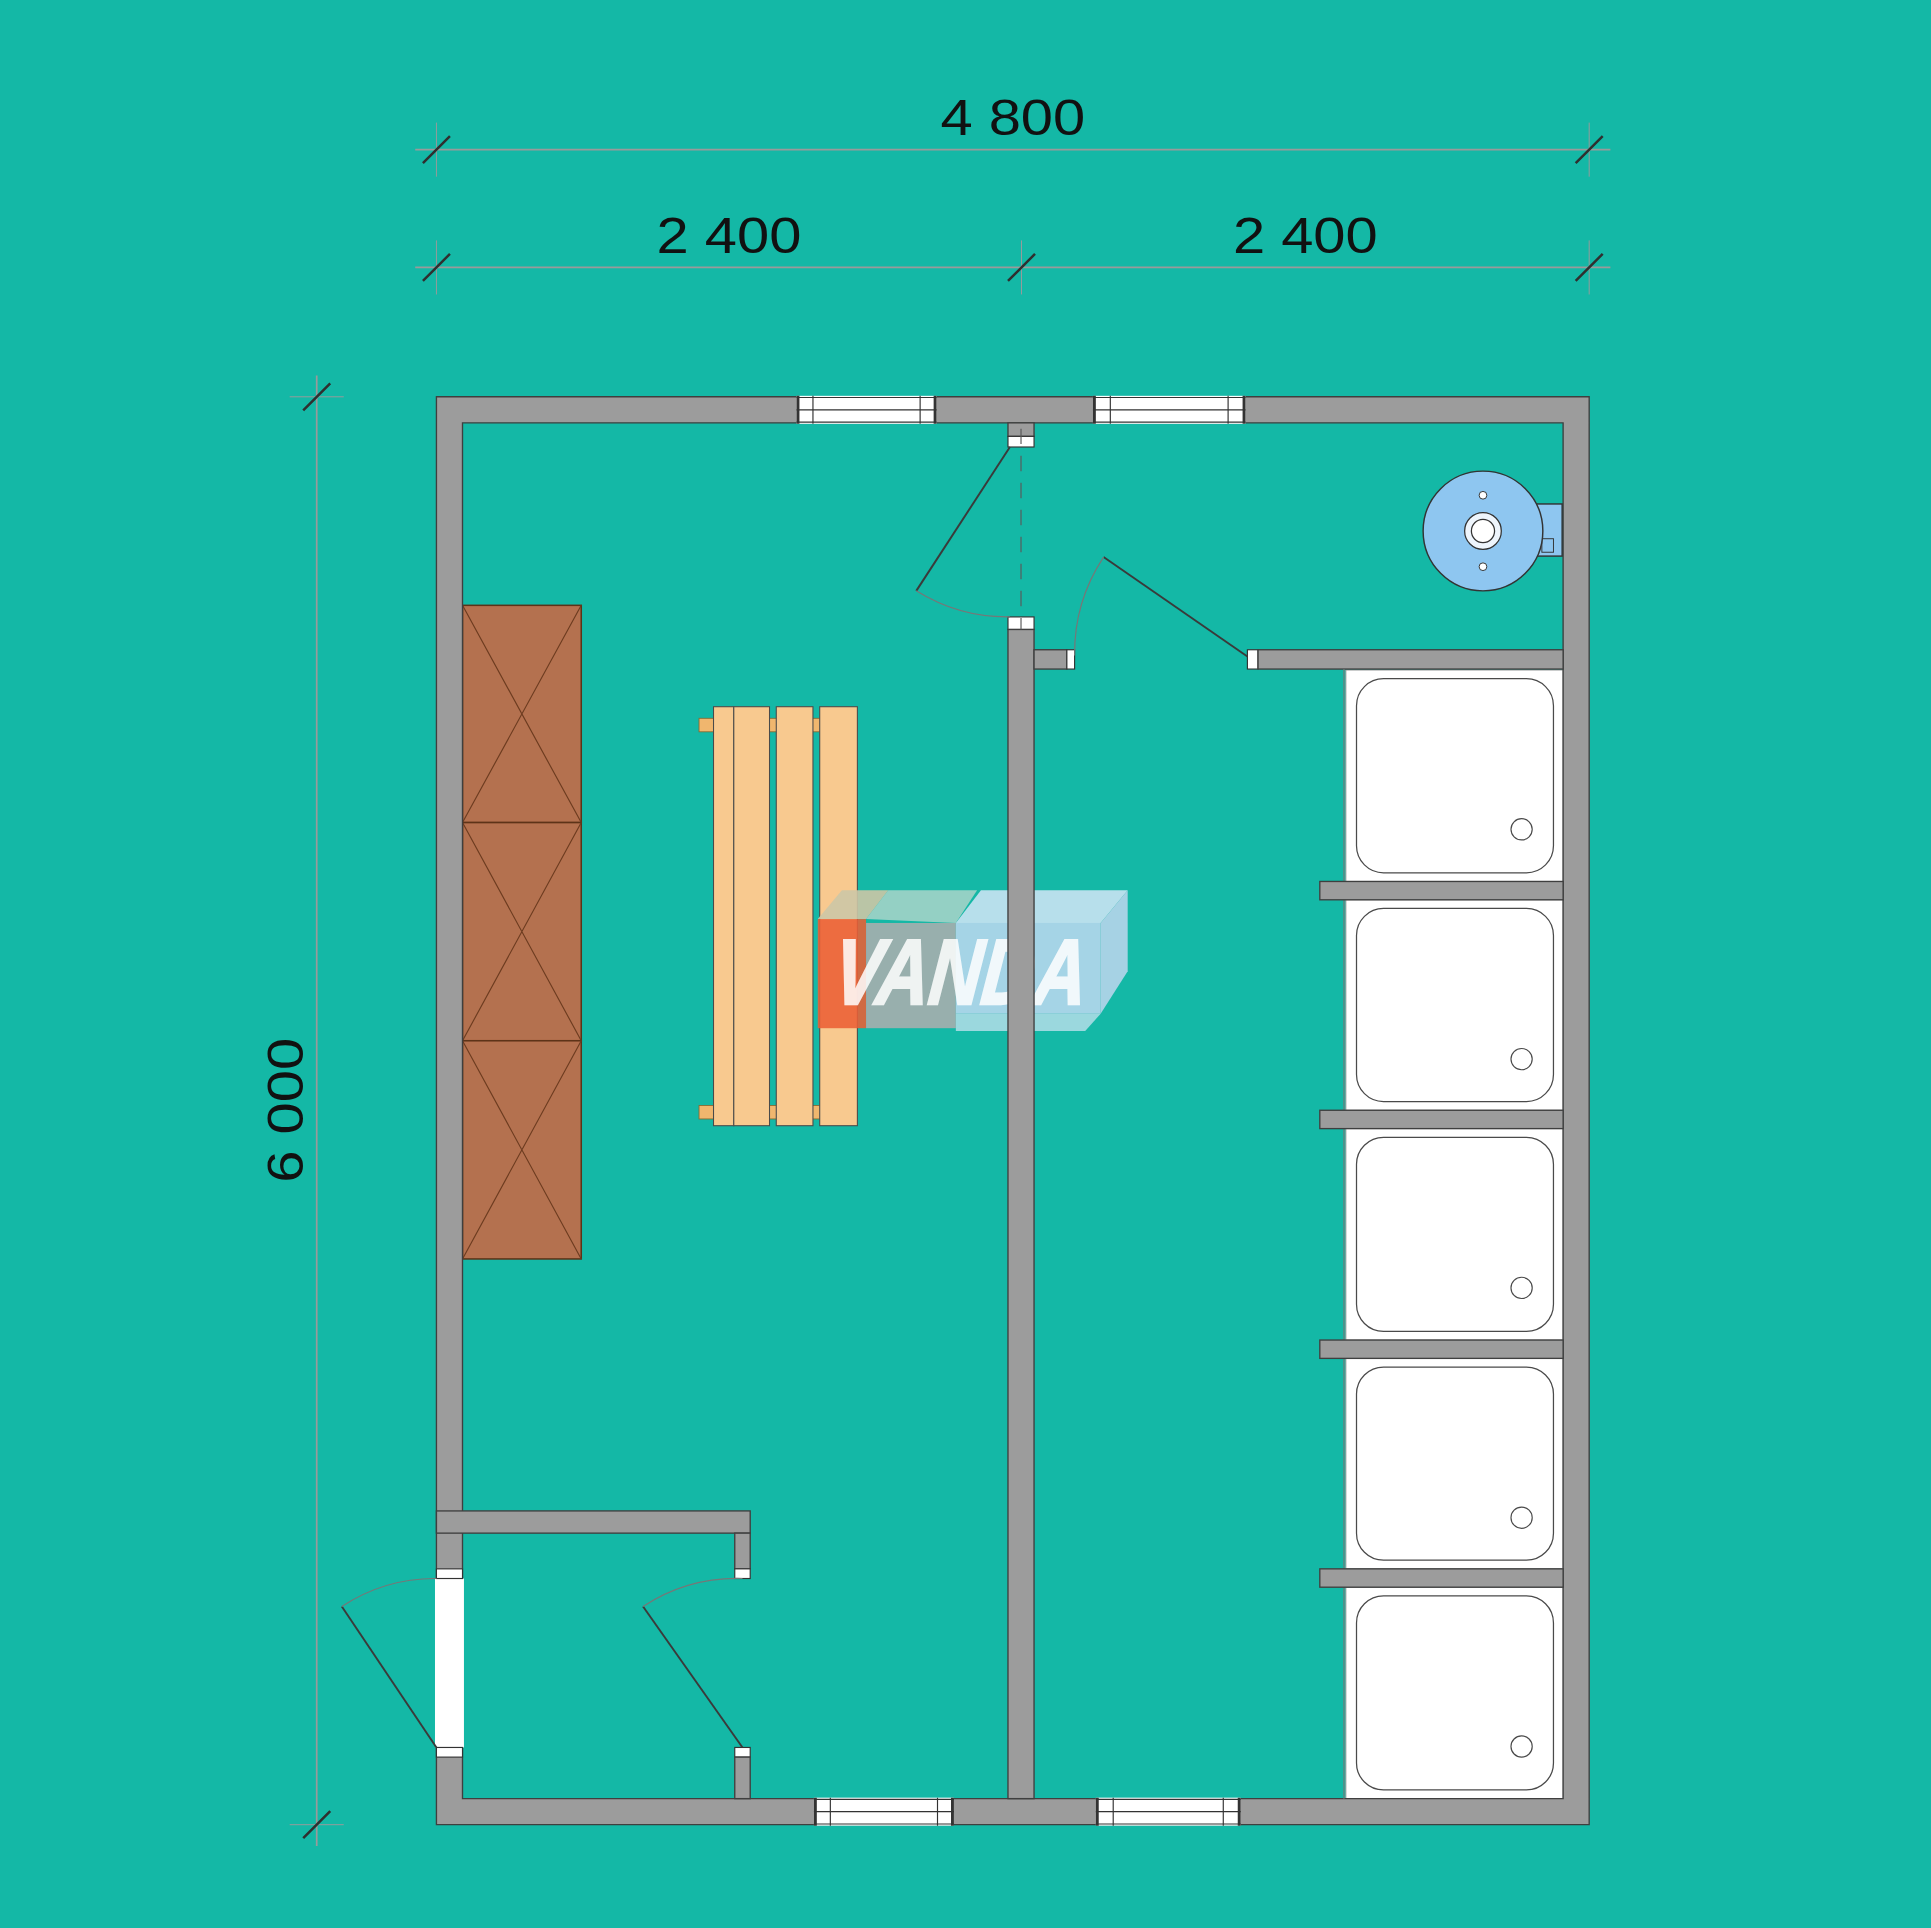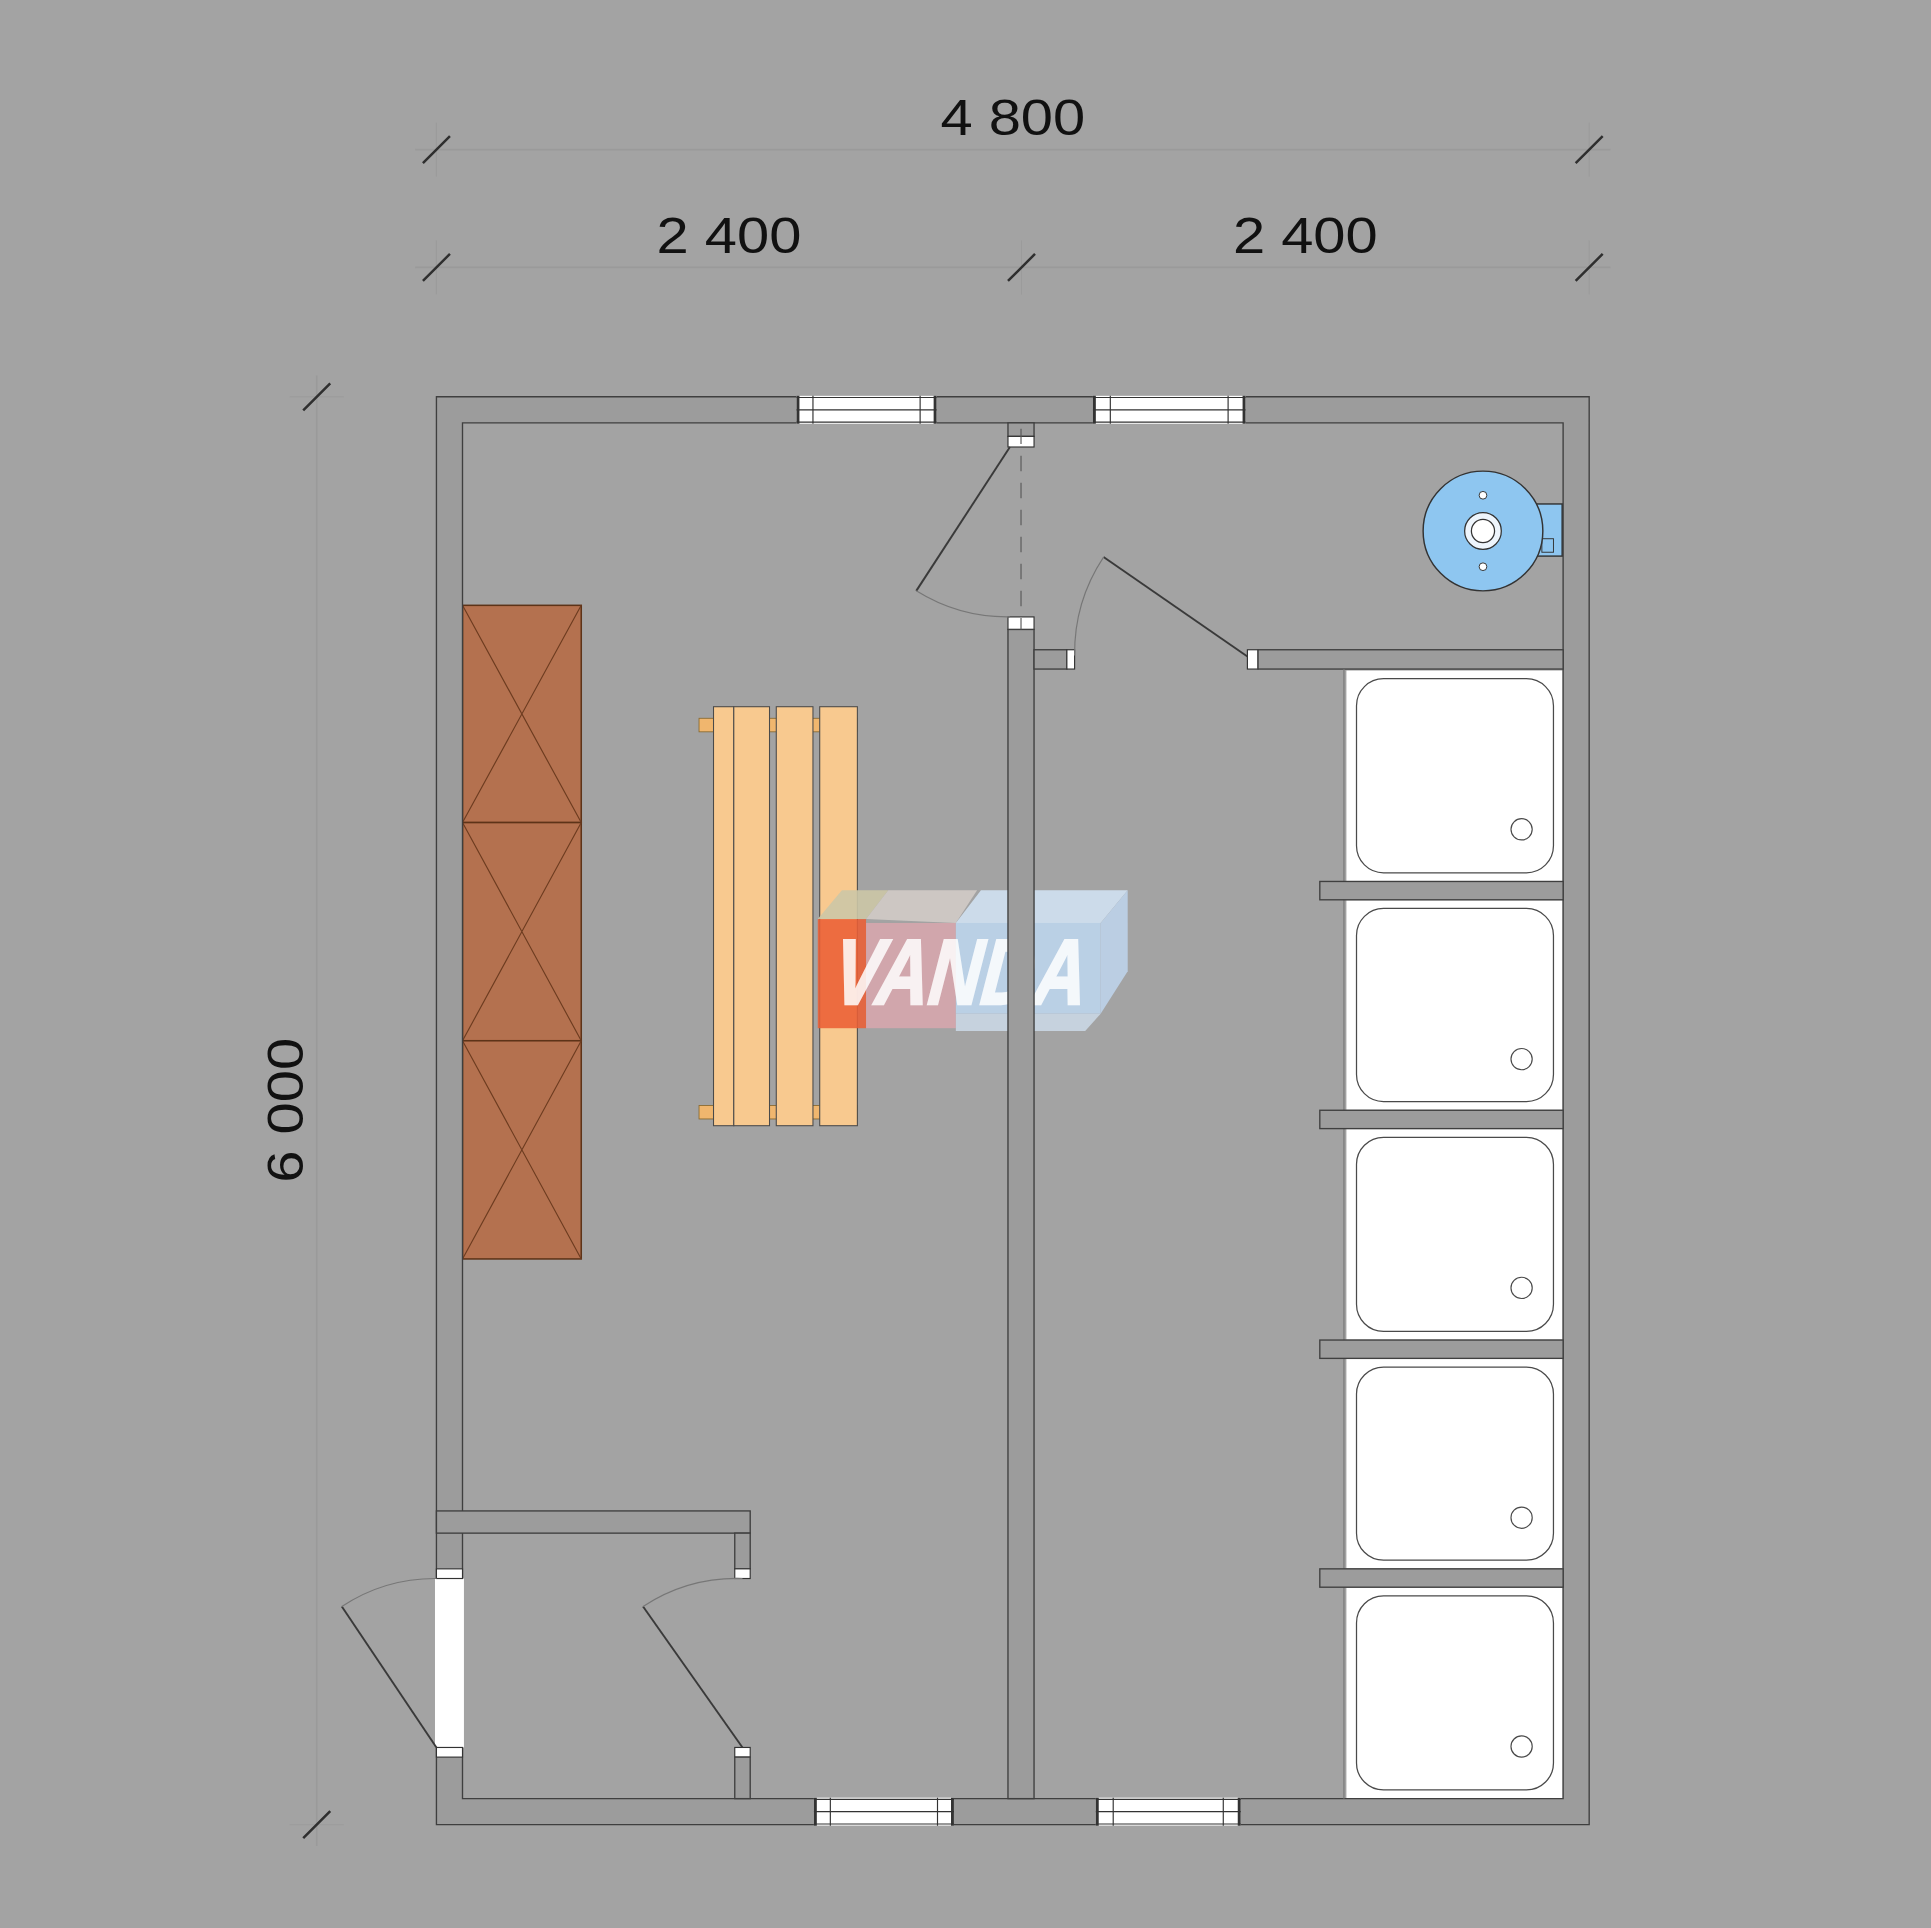--- a/index.html
+++ b/index.html
@@ -1,16 +1,16 @@
 <!DOCTYPE html>
 <html style="--wall: #9c9c9c; --wall-edge: #3f3f3f; --frame-line: #333333; --door-line: #3a3a3a; --arc-line: #777777; --cabinet: #b4714f; --cabinet-edge: #5d3318; --cabinet-line: #6d3c20; --bench: #f8c98f; --bench-support: #f0b66e; --heater: #8ec6f0; --fixture-edge: #333333; --tray-edge: #4a4a4a; --tray-cell: #999999; --logo-orange: #eb5f35; --logo-olive: #ccc6a6; --logo-pink: #f0a8b2; --logo-blue: #bed8f1; --logo-blue-light: #d4e5f7; --logo-blue-dark: #c0d6ee; --logo-text: #ffffff; --dim-line: #9a9a9a; --dim-tick: #2f2f2f; --dim-text: #111111;"><head>
 <meta charset="utf-8">
 <style>
   html,body{margin:0;padding:0;background:#fff;}
-  .stage{width:1931px;height:1928px;position:relative;background:#a3a3a3;font-family:"Liberation Sans",sans-serif;}
+  .stage{width:1931px;height:1928px;position:relative;background:#14b8a6;font-family:"Liberation Sans",sans-serif;}
   svg{display:block;}
   .wall{fill:var(--wall);stroke:var(--wall-edge);stroke-width:1.4;}
   .frame{fill:#ffffff;stroke:var(--frame-line);stroke-width:1.2;}
   .winline{stroke:var(--frame-line);stroke-width:1.2;fill:none;}
   .winjamb{stroke:var(--frame-line);stroke-width:3;fill:none;}
   .leaf{stroke:var(--door-line);stroke-width:2;fill:none;}
   .swing{stroke:var(--arc-line);stroke-width:1.2;fill:none;}
   .axis{stroke:#5a5a5a;stroke-width:1.2;stroke-dasharray:16 12;fill:none;}
   .cab{fill:var(--cabinet);stroke:var(--cabinet-edge);stroke-width:1.6;}
   .cabx{stroke:var(--cabinet-line);stroke-width:1.2;fill:none;}

